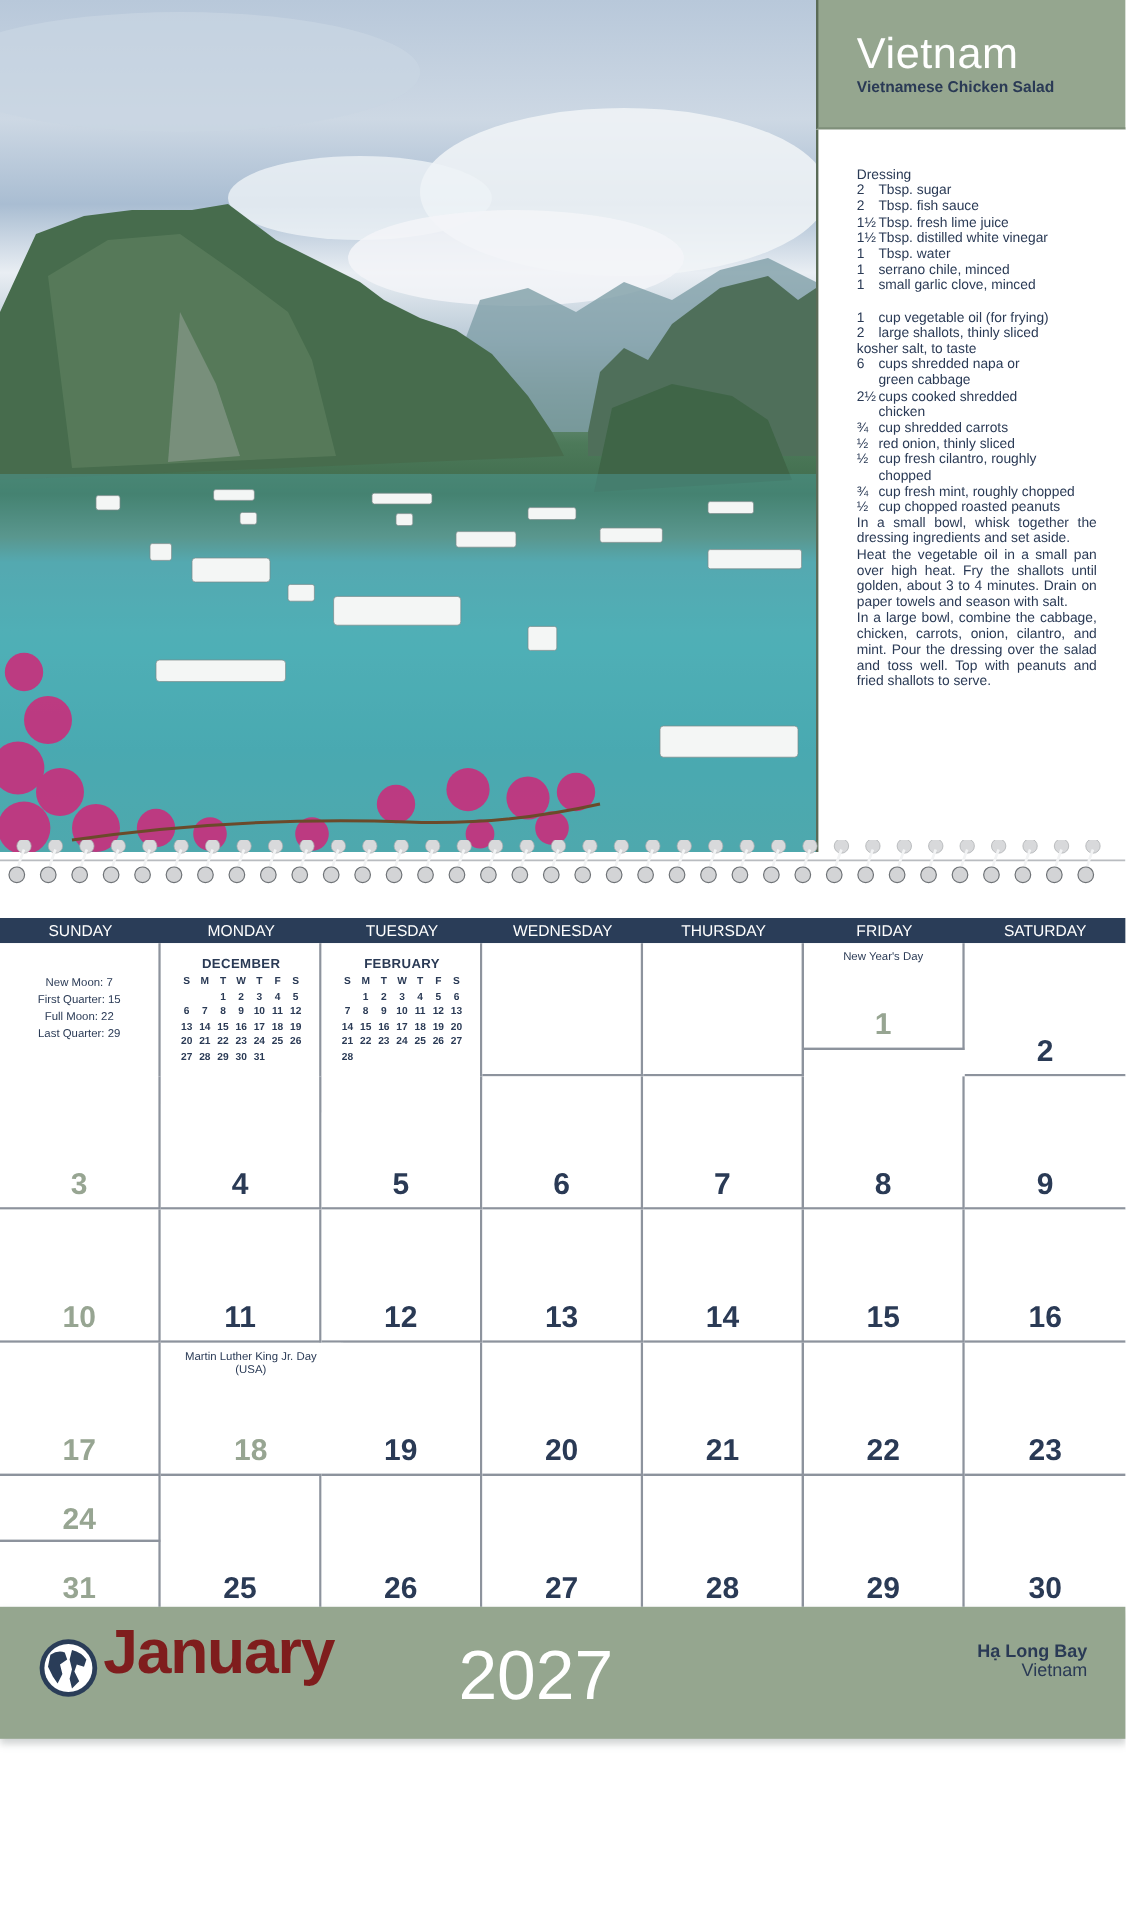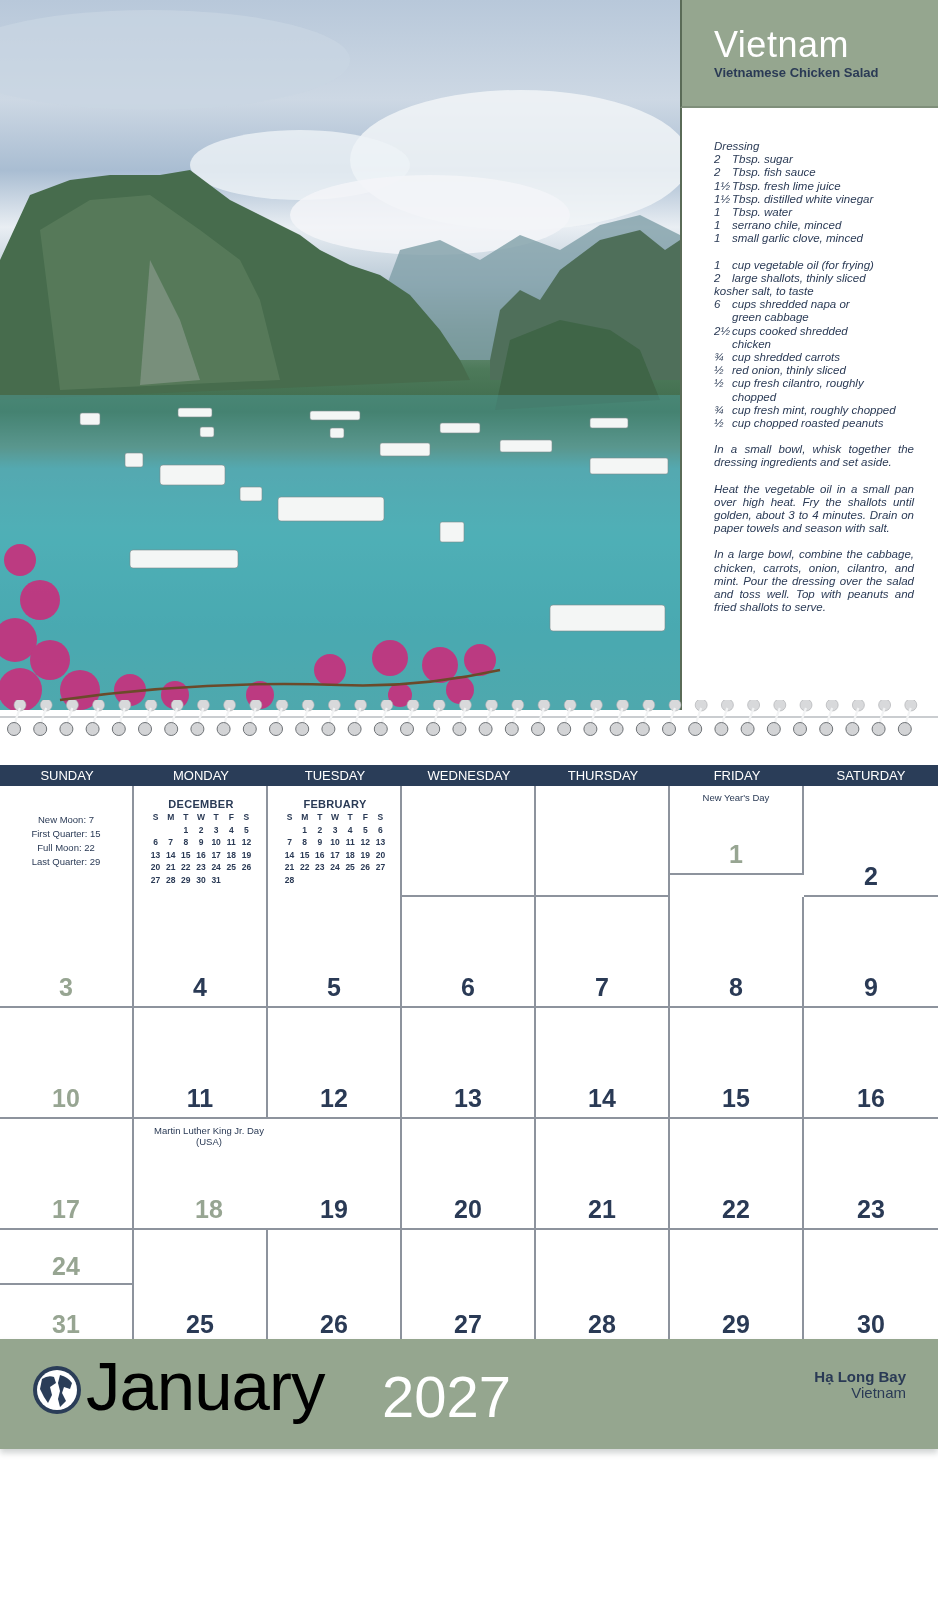--- a/index.html
+++ b/index.html
@@ -9,26 +9,26 @@
   
   .photo { position: absolute; left: 0; top: 0; width: 680px; height: 710px; overflow: hidden;
     background: linear-gradient(180deg, #b8c8da 0%, #cdd8e4 14%, #a9bdd2 24%, #e9eef3 32%, #b9c9d6 40%, #7d9a8c 46%, #4d7a5a 52%, #3f6b4c 58%, #5f8a78 63%, #57a6ad 66%, #4fb0b6 75%, #46a7ae 88%, #4ea5a8 100%); }
   .photo svg { position: absolute; left: 0; top: 0; }
 
   
   .recipe-head { position: absolute; left: 680px; top: 0; width: 258px; height: 108px; background: #95a68f; border-left: 2px solid #5a6b57; border-bottom: 2px solid #7f8f7a; }
   .recipe-title { position: absolute; left: 32px; top: 24px; font-size: 36px; color: #ffffff; font-weight: normal; letter-spacing: 0.5px; }
   .recipe-subtitle { position: absolute; left: 32px; top: 65px; font-size: 13px; color: #2a3a55; font-weight: bold; }
   .recipe-body { position: absolute; left: 680px; top: 108px; width: 258px; height: 602px; background: #fff; border-left: 2px solid #5a6b57; }
-  .recipe-text { position: absolute; left: 32px; top: 32px; width: 200px; font-size: 11.5px; line-height: 13.2px; color: #2a3a55; font-style: italic; }
+  .recipe-text { position: absolute; left: 32px; top: 32px; width: 200px; font-size: 11.5px; line-height: 13.2px; color: #2a3a55; }
   .ing-line { display: flex; }
   .ing-qty { width: 18px; flex: 0 0 18px; }
   .ing-cont { padding-left: 18px; }
   .gap { height: 13px; }
-  .para { text-align: justify; margin-top: 13px; }
+  .para { text-align: justify; }
 
   
   .spiral { position: absolute; left: 0; top: 700px; width: 938px; height: 50px; }
 
   
   .dow-bar { position: absolute; left: 0; top: 765px; width: 938px; height: 21px; background: #2a3d58; display: flex; }
   .dow { flex: 1; color: #fff; font-size: 13px; text-align: center; line-height: 21px; }
   .grid { position: absolute; left: 0; top: 786px; width: 938px; height: 553px; }
   .cell { position: absolute; border-right: 2px solid #8d939d; border-bottom: 2px solid #8d939d; background: #fff; }
   .cell.last-col { border-right: none; }
@@ -37,21 +37,21 @@
   .note { position: absolute; left: 4px; right: 4px; top: 6px; text-align: center; font-size: 9.5px; line-height: 11px; color: #2a3a55; }
   .moon { position: absolute; left: 0; right: 0; top: 27px; text-align: center; font-size: 9.5px; line-height: 14px; color: #2a3a55; }
 
   .mini { position: absolute; left: 14px; right: 12px; top: 12px; color: #2a3a55; }
   .mini-title { text-align: center; font-size: 11px; font-weight: bold; letter-spacing: 0.3px; margin-bottom: 1px; }
   .mini-grid { display: grid; grid-template-columns: repeat(7, 1fr); font-size: 8.5px; font-weight: bold; text-align: center; line-height: 12.5px; }
 
   
   .footer { position: absolute; left: 0; top: 1339px; width: 938px; height: 110px; background: #95a68f; box-shadow: 0 4px 6px rgba(120,130,130,0.35); }
   .globe { position: absolute; left: 32px; top: 26px; width: 50px; height: 50px; }
-  .month { position: absolute; left: 86px; top: 8px; font-size: 69px; font-weight: normal; color: #000000; letter-spacing: -1px; }
+  .month { position: absolute; left: 86px; top: 8px; font-size: 52px; font-weight: bold; color: #7f1d1d; letter-spacing: -1px; }
   .year { position: absolute; left: 382px; top: 24px; font-size: 58px; color: #ffffff; font-weight: normal; }
   .loc { position: absolute; right: 32px; top: 30px; text-align: right; font-size: 15px; line-height: 16px; color: #2a3a55; }
   .loc-name { font-weight: bold; }
 </style>
 </head>
 <body>
 
 <div class="photo">
   <svg width="680" height="710" viewBox="0 0 680 710">
 

